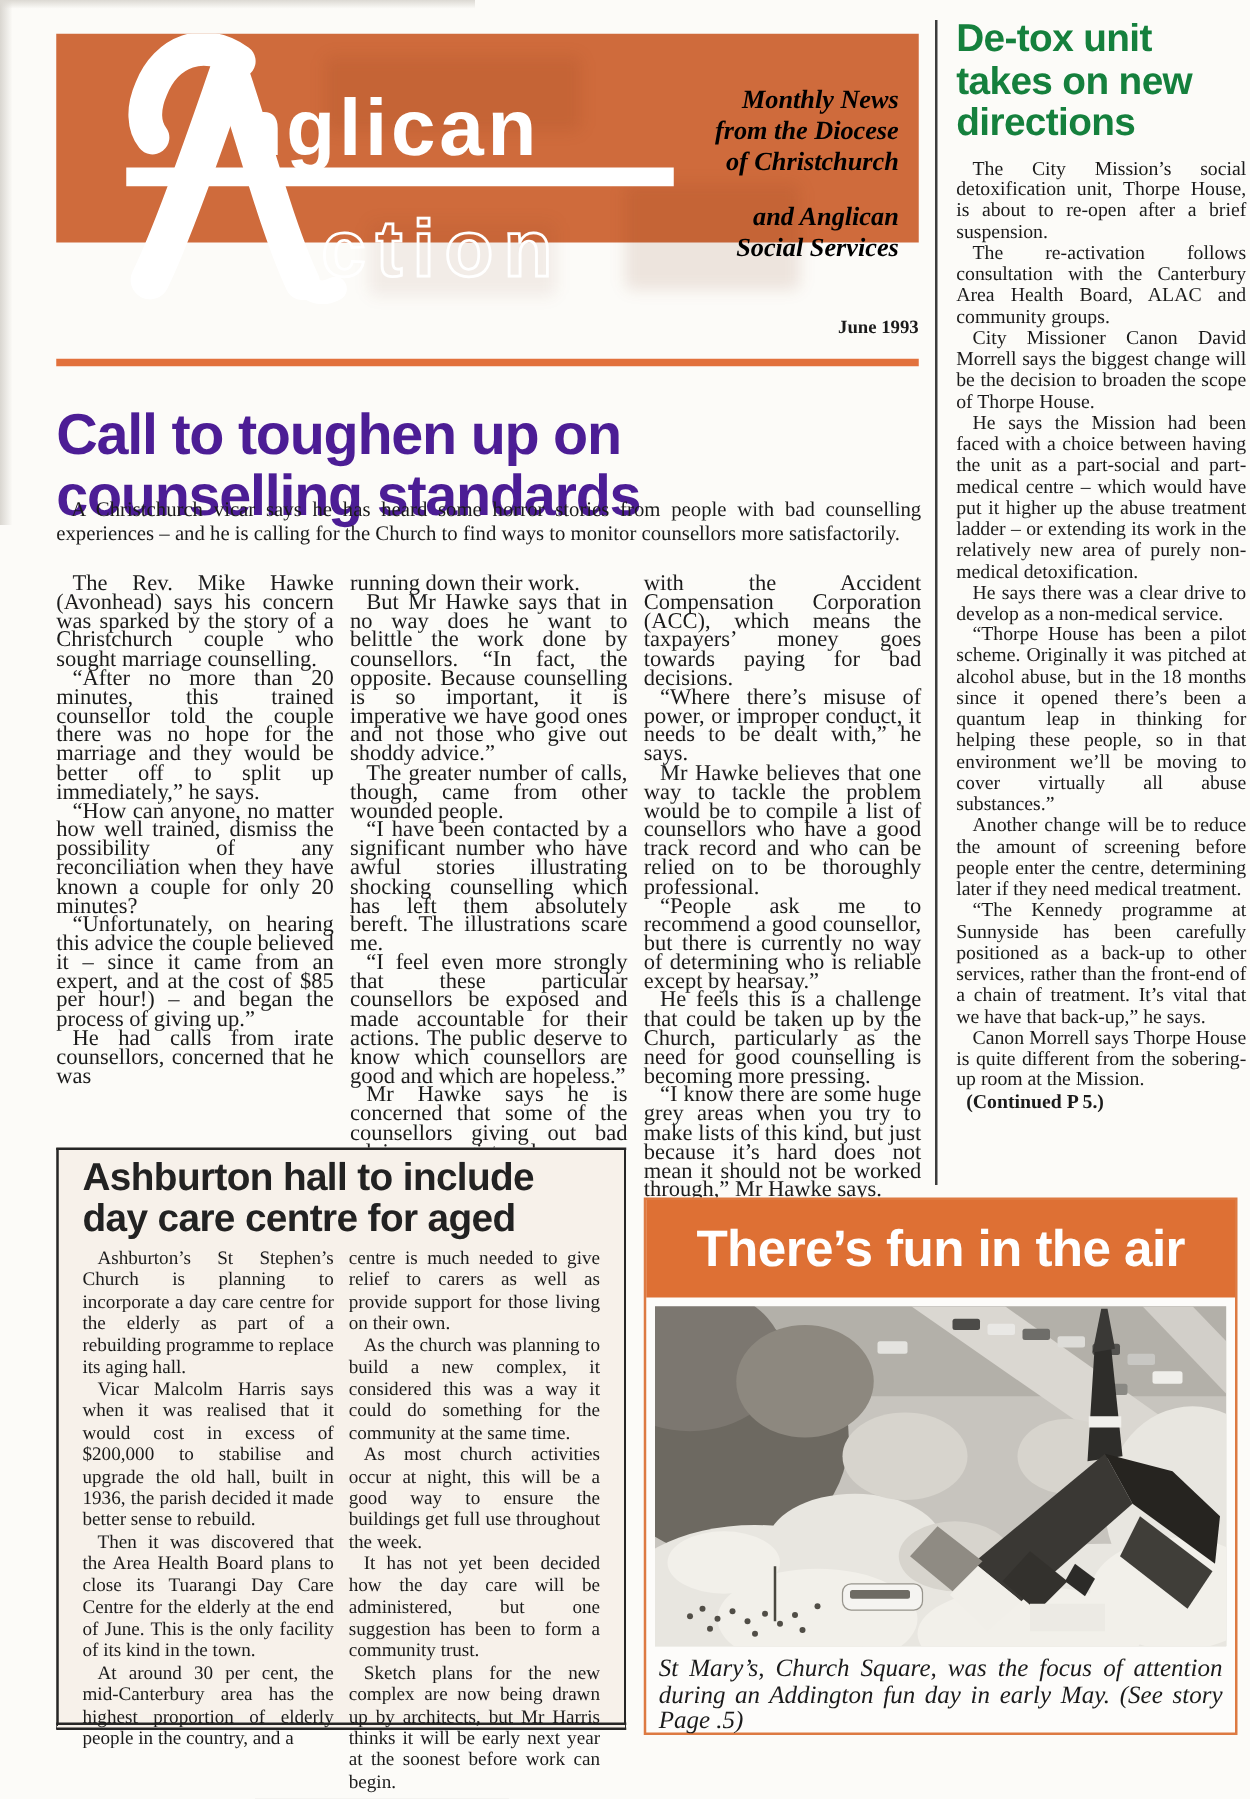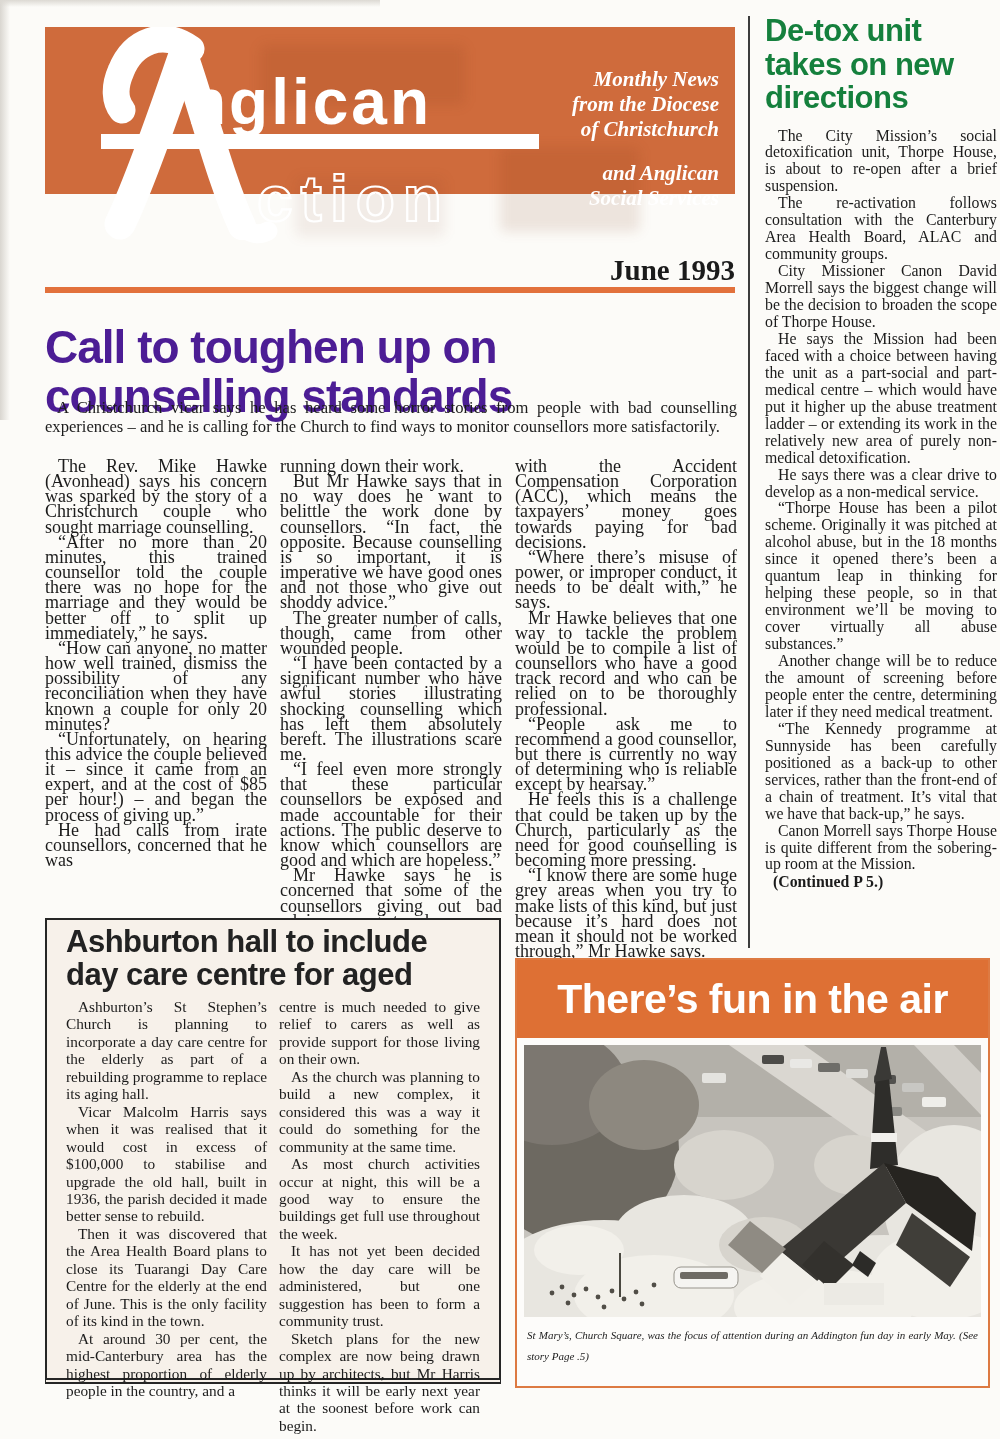--- a/index.html
+++ b/index.html
@@ -11,27 +11,27 @@
   .scan-edge-top{position:absolute;left:0;top:0;width:380px;height:7px;
         background:linear-gradient(to bottom,#dcd9d3,rgba(220,217,211,0));}
 
   
   .masthead{position:absolute;left:45px;top:27px;width:690px;height:167px;background:#cf6b3c;}
   .masthead svg{position:absolute;left:0;top:0;}
   .ghost{position:absolute;background:rgba(115,44,12,.11);filter:blur(6px);border-radius:6px;}
   .ghost.g1{left:215px;top:18px;width:205px;height:60px;}
   .ghost.g2{left:455px;top:120px;width:140px;height:85px;}
   .ghost.g3{left:250px;top:150px;width:150px;height:60px;background:rgba(115,44,12,.07);}
-  .tagline{position:absolute;right:16px;color:#ffffff;font-style:italic;font-weight:bold;
+  .tagline{position:absolute;right:16px;color:#000000;font-style:italic;font-weight:bold;
         font-size:21px;line-height:25px;text-align:right;font-family:"Liberation Serif",serif;}
   .tagline.top{top:40px;}
   .tagline.bottom{top:134px;}
 
   .issue-date{position:absolute;left:45px;top:254px;width:690px;text-align:right;
-        font-weight:bold;font-size:29px;}
+        font-weight:bold;font-size:15px;}
   .orange-rule{position:absolute;left:45px;top:287px;width:690px;height:6px;background:#e2713c;}
 
   
   .headline{position:absolute;left:45px;top:292px;width:680px;
         font-family:"Liberation Sans",sans-serif;font-weight:bold;font-size:46px;
         line-height:49px;letter-spacing:-1px;color:#4c1d95;}
   .lede{position:absolute;left:45px;top:399px;width:692px;font-size:16.6px;
         line-height:18.6px;text-align:justify;text-indent:12px;}
   .cols{position:absolute;left:45px;top:459px;width:692px;display:flex;gap:13px;}
   .col{width:222px;font-size:18px;line-height:15.15px;text-align:justify;}
@@ -57,21 +57,21 @@
   .ash-col p{margin:0;text-indent:12px;}
   .ash-cols .ash-col:nth-child(2) p:first-child{text-indent:0;}
 
   
   .funbox{position:absolute;left:515px;top:958px;width:475px;height:430px;
         border:2px solid #dd7a42;box-sizing:border-box;background:#fdfcfa;}
   .fun-banner{height:78px;background:#de7034;color:#fff;
         font-family:"Liberation Sans",sans-serif;font-weight:bold;font-size:41px;
         line-height:78px;text-align:center;letter-spacing:-0.5px;}
   .fun-photo{margin:7px 7px 4px 7px;height:272px;background:#c9c6c0;overflow:hidden;}
-  .fun-caption{font-style:italic;font-size:11px;line-height:20.5px;padding:4px 10px 0 10px;
+  .fun-caption{font-style:italic;font-size:20px;line-height:20.5px;padding:4px 10px 0 10px;
         text-align:justify;}
 </style>
 </head>
 <body>
 
 <div class="page">
   <div class="scan-edge-left"></div>
   <div class="scan-edge-top"></div>
 
   <div class="masthead">
@@ -155,21 +155,21 @@
       </div>
     <div class="continued">(Continued P 5.)</div>
   </div>
 
   <div class="ashbox">
     <h2 class="ash-headline"><span>Ashburton hall to include</span><br>
       <span>day care centre for aged</span></h2>
     <div class="ash-cols">
       <div class="ash-col">
           <p>Ashburton’s St Stephen’s Church is planning to incorporate a day care centre for the elderly as part of a rebuilding programme to replace its aging hall.</p>
-          <p>Vicar Malcolm Harris says when it was realised that it would cost in excess of $100,000 to stabilise and upgrade the old hall, built in 1936, the parish decided it made better sense to rebuild.</p>
+          <p>Vicar Malcolm Harris says when it was realised that it would cost in excess of $200,000 to stabilise and upgrade the old hall, built in 1936, the parish decided it made better sense to rebuild.</p>
           <p>Then it was discovered that the Area Health Board plans to close its Tuarangi Day Care Centre for the elderly at the end of June. This is the only facility of its kind in the town.</p>
           <p>At around 30 per cent, the mid-Canterbury area has the highest proportion of elderly people in the country, and a</p>
         </div>
       <div class="ash-col">
           <p>centre is much needed to give relief to carers as well as provide support for those living on their own.</p>
           <p>As the church was planning to build a new complex, it considered this was a way it could do something for the community at the same time.</p>
           <p>As most church activities occur at night, this will be a good way to ensure the buildings get full use throughout the week.</p>
           <p>It has not yet been decided how the day care will be administered, but one suggestion has been to form a community trust.</p>
           <p>Sketch plans for the new complex are now being drawn up by architects, but Mr Harris thinks it will be early next year at the soonest before work can begin.</p>
         </div>

